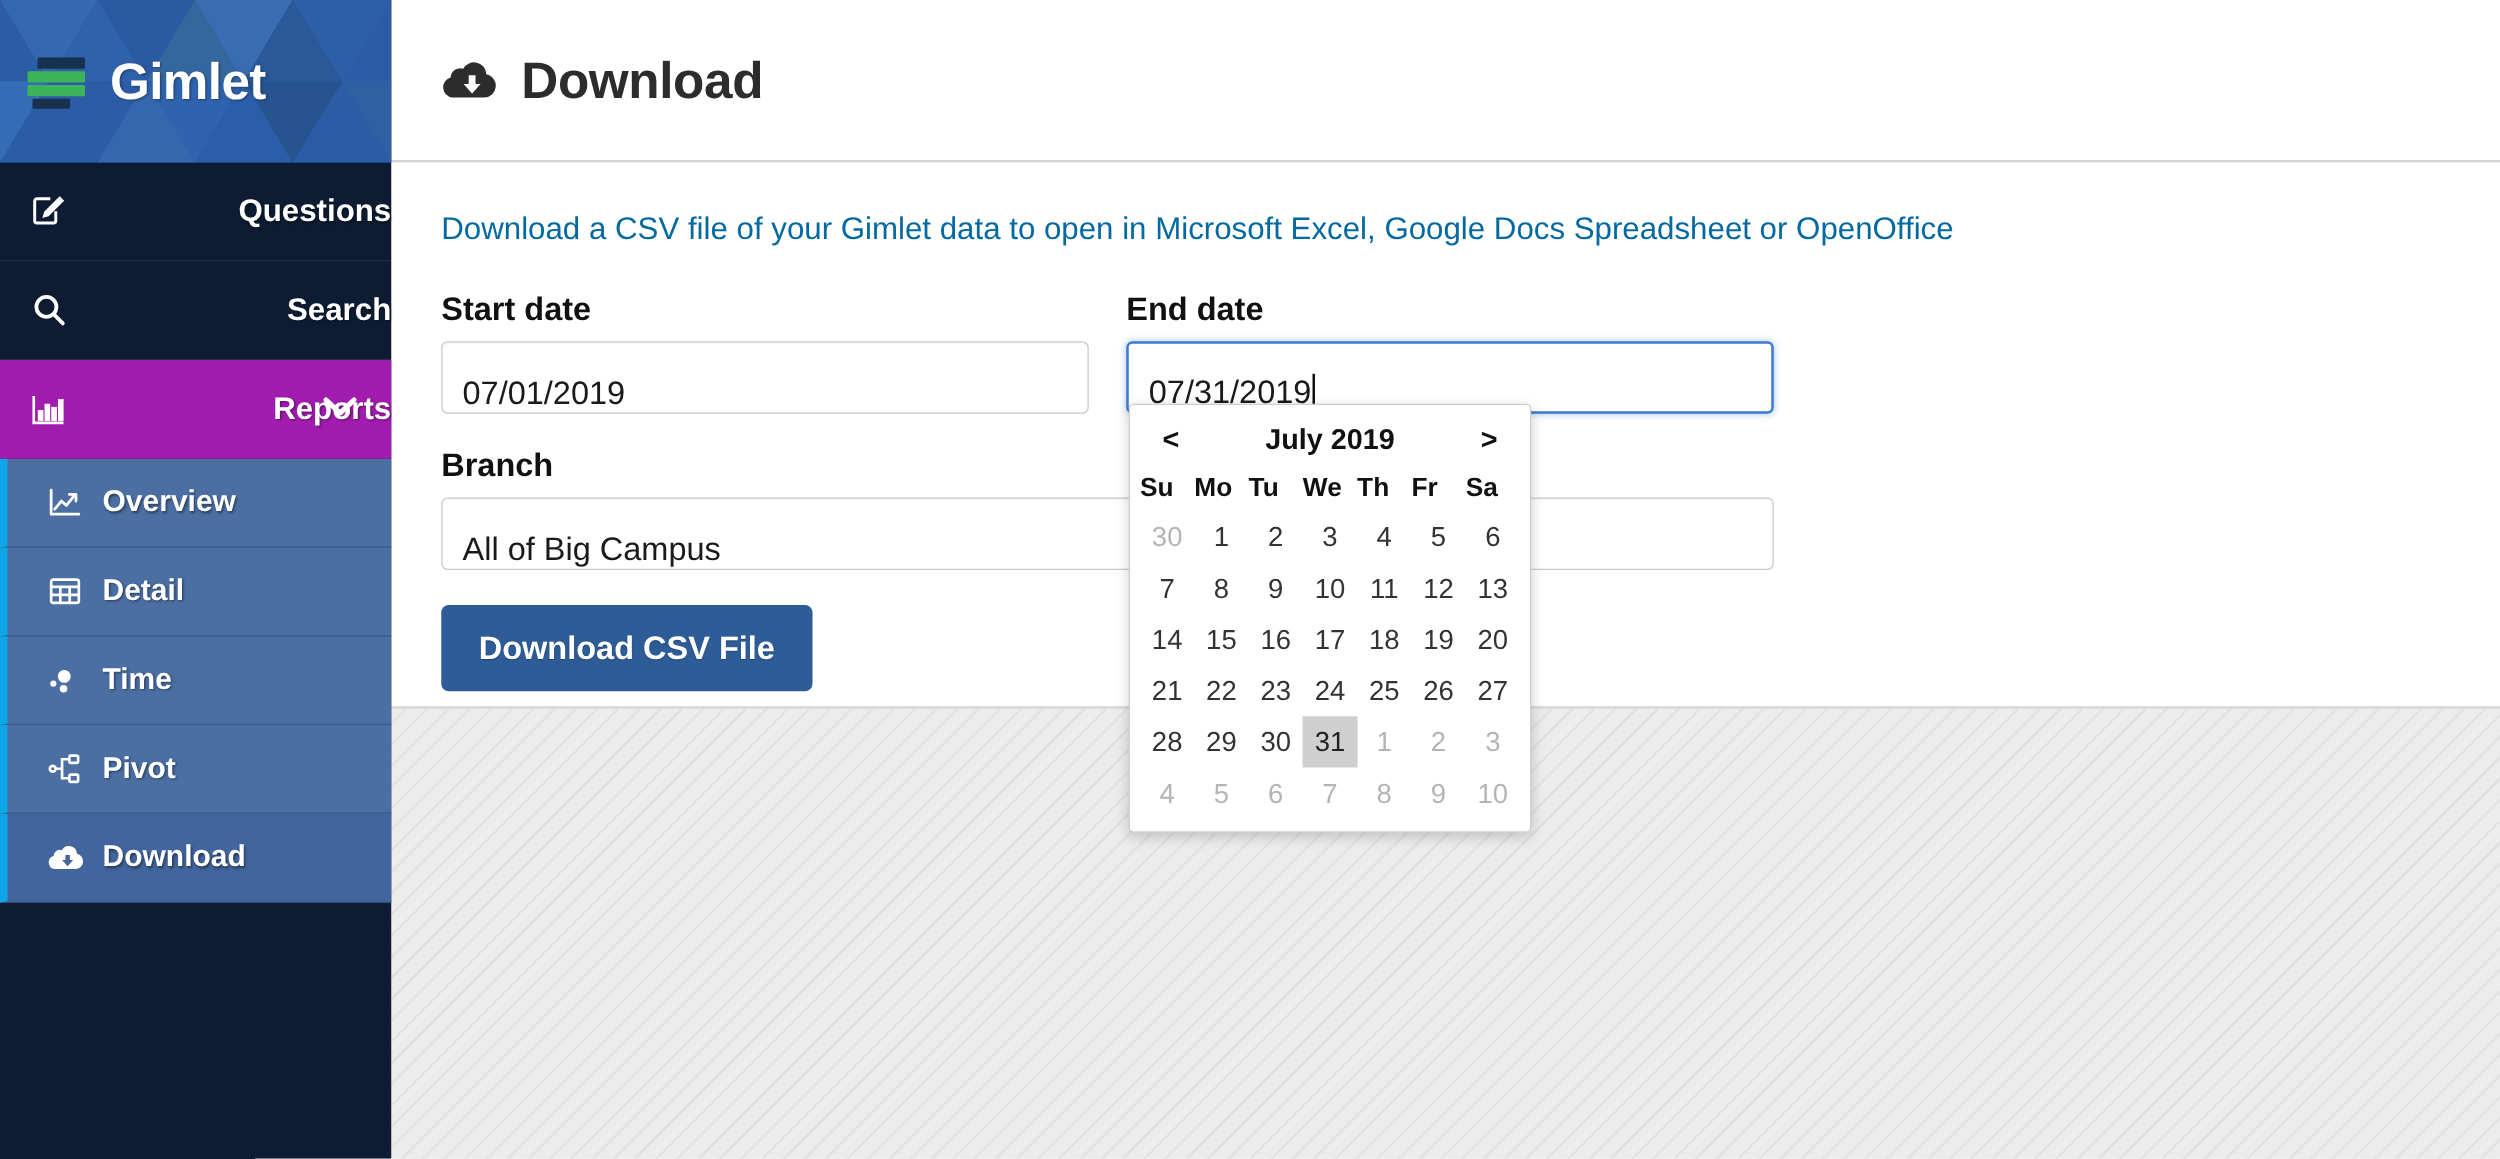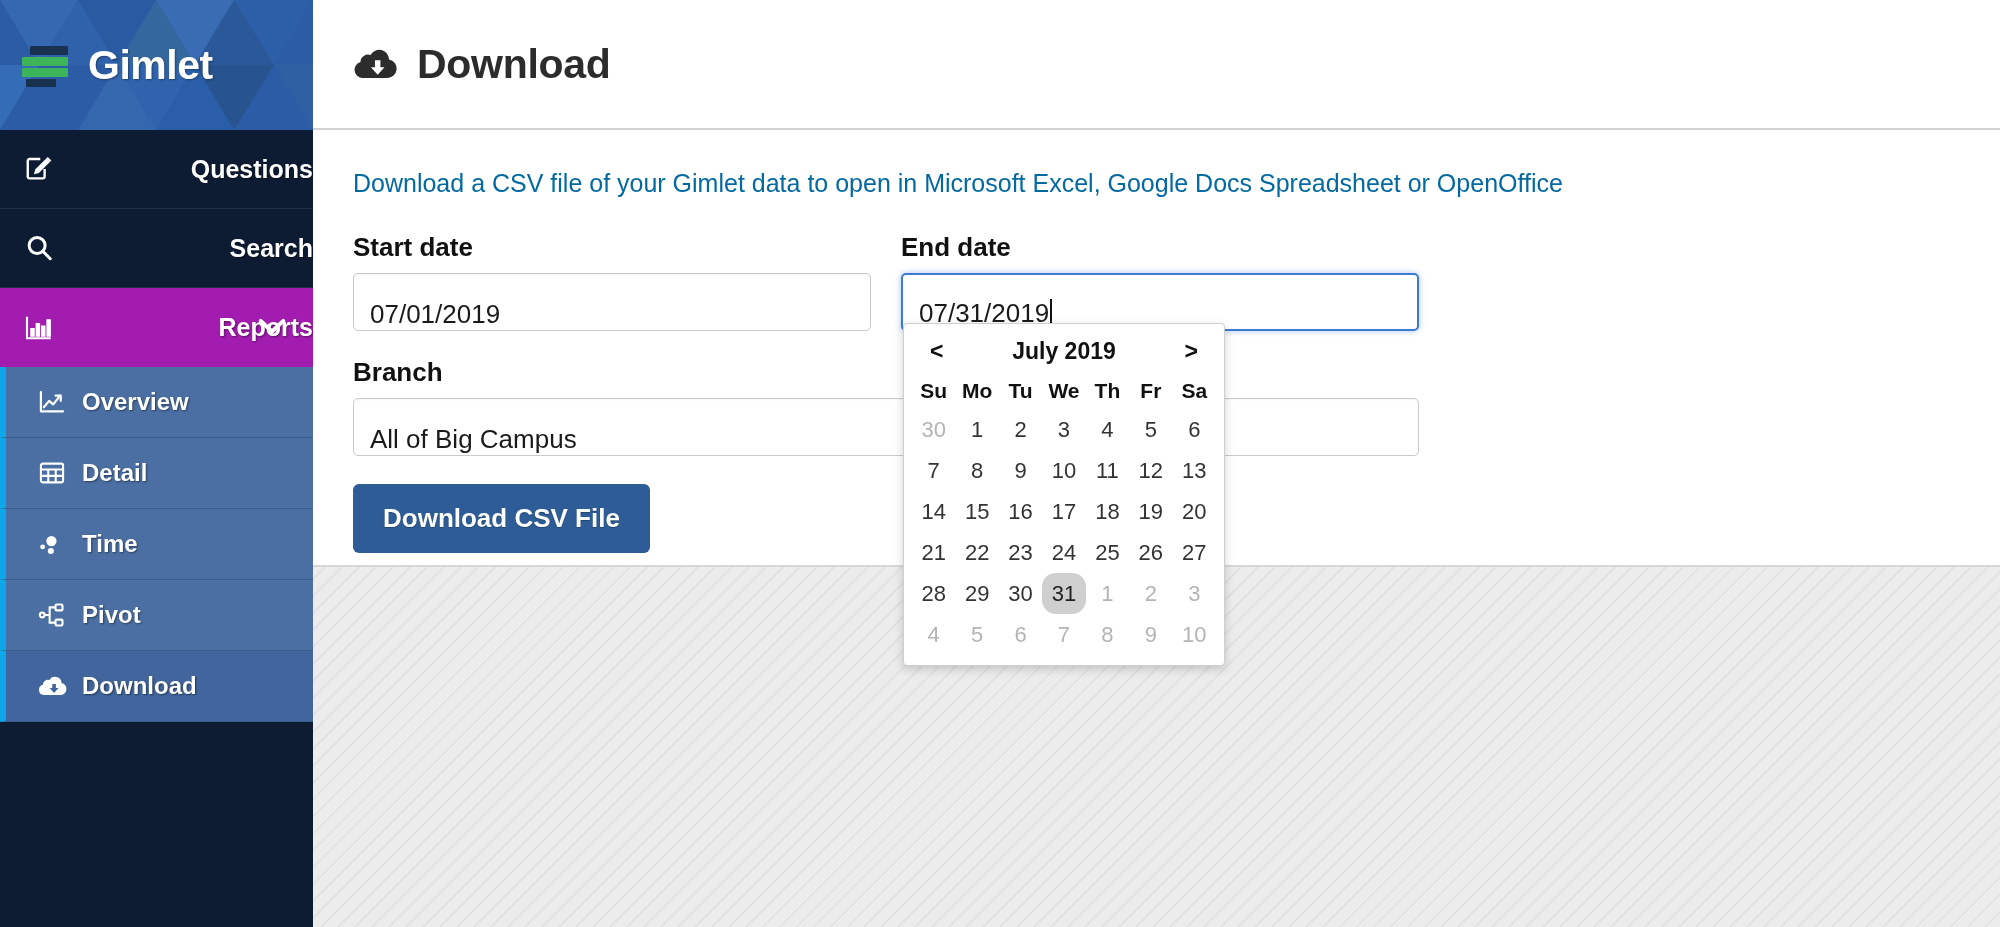--- a/index.html
+++ b/index.html
@@ -149,29 +149,29 @@
   }
   .dp-head {
     display: flex; align-items: center; justify-content: space-between;
     padding: 6px 14px 4px 14px;
     font-size: 23px; font-weight: bold; color: #111;
   }
   .dp-nav { cursor: pointer; font-size: 23px; font-weight: bold; color: #111; padding: 0 4px; }
   .dp-grid { width: 100%; border-collapse: collapse; margin-top: 4px; }
   .dp-grid th {
     font-size: 21px; font-weight: bold; color: #111;
-    padding: 6px 0; text-align: center; width: 14.2857%;
+    padding: 6px 0; text-align: left; width: 14.2857%;
   }
   .dp-grid td {
     font-size: 22px; color: #333;
     text-align: center; height: 41px; width: 14.2857%;
     cursor: pointer;
   }
   .dp-grid td.muted { color: #b4b4b4; }
-  .dp-grid td.selected { background: #cfcfcf; color: #222; border-radius: 14px; }
+  .dp-grid td.selected { background: #cfcfcf; color: #222; }
 </style>
 </head>
 <body>
 
 <div id="app">
 
   <div class="sidebar">
 
     <div class="brand">
       <svg width="313" height="130" viewBox="0 0 313 130" style="position:absolute;left:0;top:0;z-index:1">

